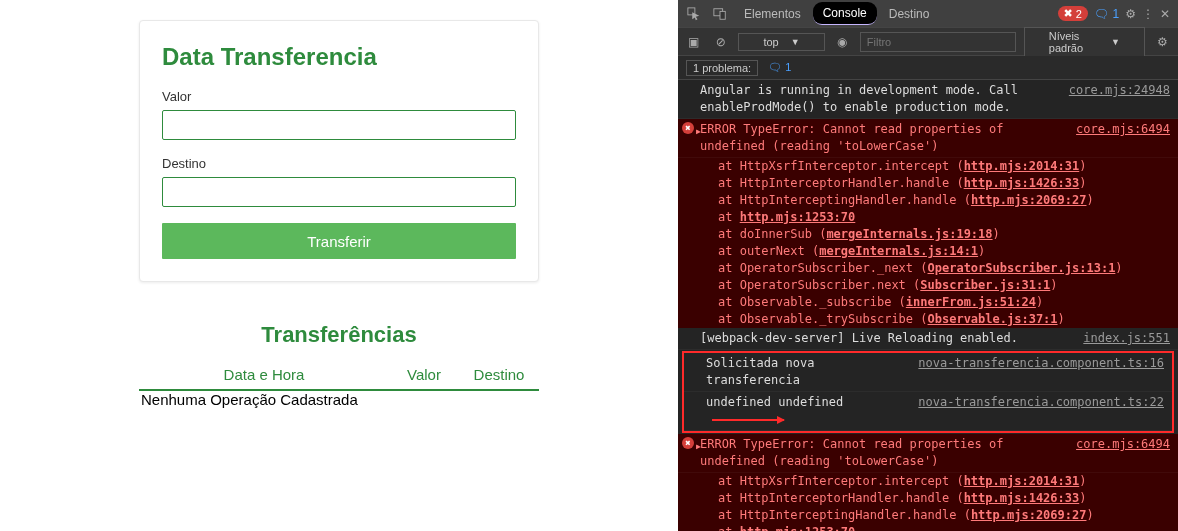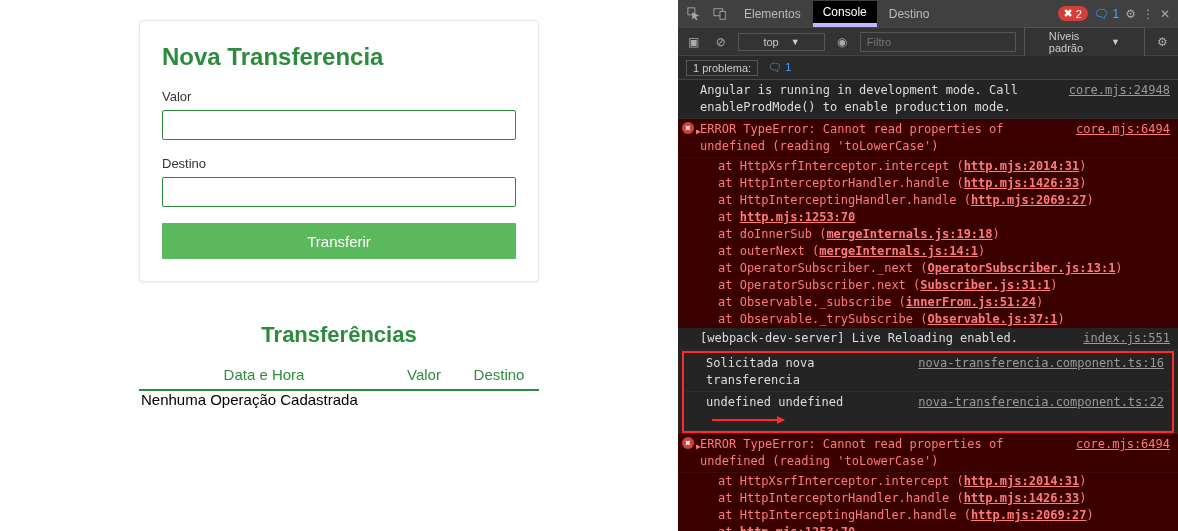--- a/index.html
+++ b/index.html
@@ -117,21 +117,22 @@
     }
     .dt-tab {
       padding: 4px 10px;
       color: #bbb;
       font-size: 12px;
       cursor: pointer;
     }
     .dt-tab.active {
       background: #000;
       color: #fff;
-      border-bottom: 4px solid #c4b5fd;
+      border-bottom: 1px solid #c4b5fd;
+      border-radius: 9px;
     }
     .dt-tabs-r {
       margin-left: auto;
       display: flex;
       align-items: center;
       gap: 6px;
       padding-right: 8px;
     }
     .err-badge {
       background: #d43f3a;
@@ -253,21 +254,21 @@
       top: 4px;
       color: #ff7a7a;
       font-size: 8px;
     }
   </style>
 </head>
 <body>
 
 <div class="app-pane">
   <div class="card">
-    <h1>Nova Transferencia</h1>
+    <h1>Data Transferencia</h1>
 
     <div class="field-label">Valor</div>
     <input class="text-input" type="text" value="" style="">
 
     <div class="field-label">Destino</div>
     <input class="text-input" type="text" value="" style="">
 
     <button class="transfer-btn">Transferir</button>
   </div>
 

